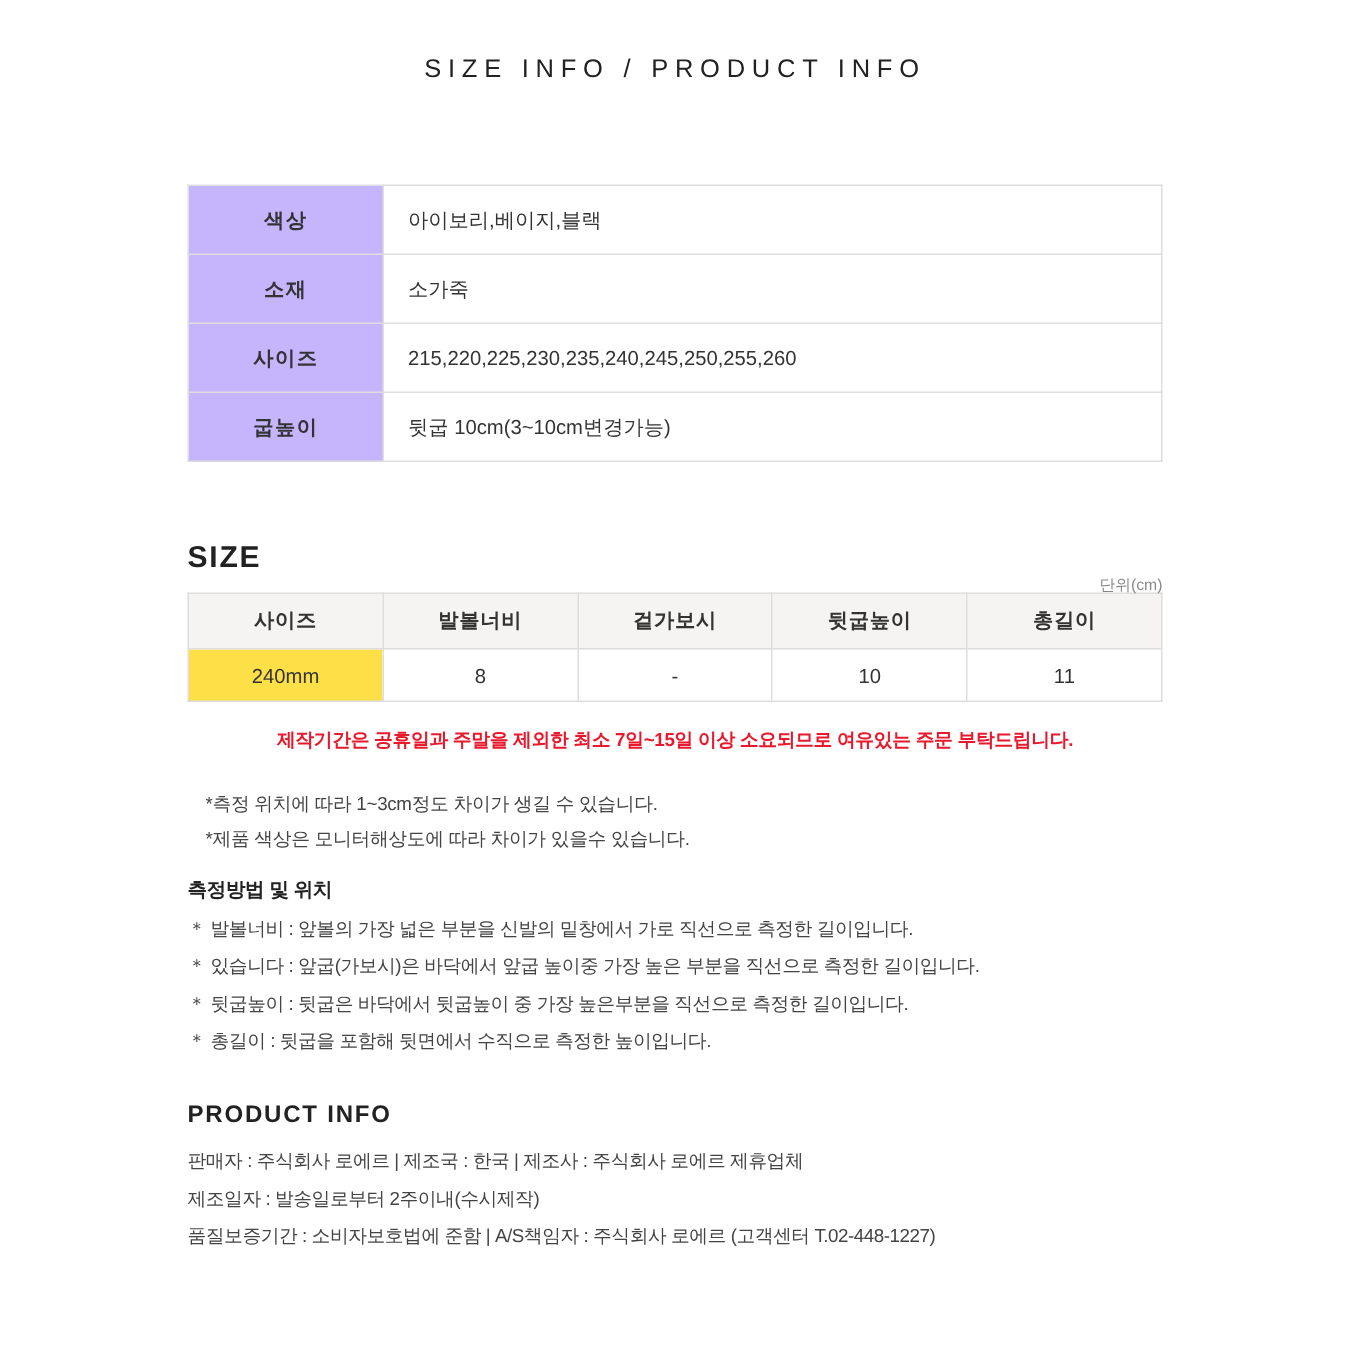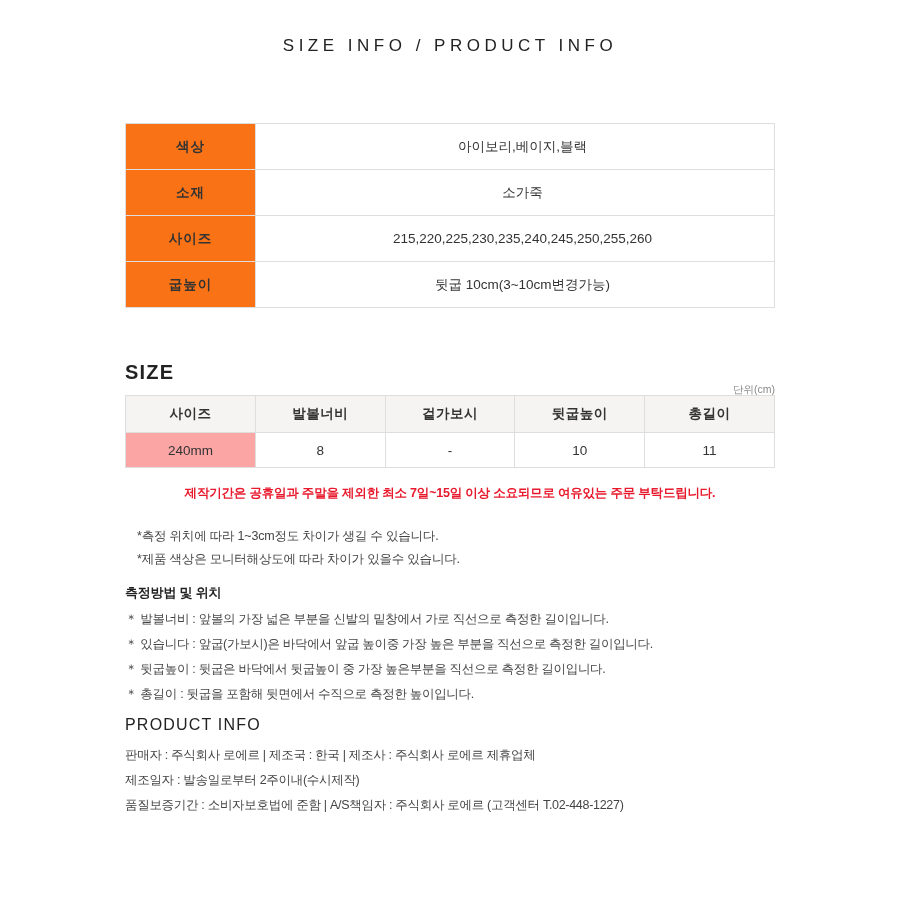--- a/index.html
+++ b/index.html
@@ -44,29 +44,29 @@
   }
   table.spec td {
     border: 1px solid #dedede;
     height: 43px;
     font-size: 13.5px;
     color: #333;
     vertical-align: middle;
   }
   table.spec td.label {
     width: 127px;
-    background: #f97316;
+    background: #c4b5fd;
     text-align: center;
     font-weight: bold;
     color: #333;
     letter-spacing: 1px;
   }
   table.spec td.value {
     padding-left: 16px;
-    text-align: center;
+    text-align: left;
     letter-spacing: 0px;
   }
 
   
   .size-section {
     width: 650px;
     margin: 53px auto 0 auto;
     position: relative;
   }
   .size-heading {
@@ -98,21 +98,21 @@
     letter-spacing: 0.5px;
   }
   table.size td {
     border: 1px solid #dedede;
     height: 32px;
     font-size: 13.5px;
     color: #333;
     text-align: center;
   }
   table.size td.first {
-    background: #fca5a5;
+    background: #fde047;
   }
 
   
   .notice-red {
     width: 650px;
     margin: 17px auto 4px auto;
     font-size: 12.5px;
     color: #e8192c;
     font-weight: bold;
     text-align: center;
@@ -146,23 +146,23 @@
   .measure-list p {
     margin: 0 0 8px 0;
     font-size: 12.5px;
     color: #444;
     letter-spacing: -0.3px;
   }
 
   
   .product-info-heading {
     width: 650px;
-    margin: 13px auto 13px auto;
+    margin: 32px auto 13px auto;
     font-size: 16px;
-    font-weight: normal;
+    font-weight: bold;
     letter-spacing: 1.2px;
     color: #222;
   }
   .product-info-lines {
     width: 650px;
     margin: 0 auto;
   }
   .product-info-lines p {
     margin: 0 0 8px 0;
     font-size: 12.5px;

